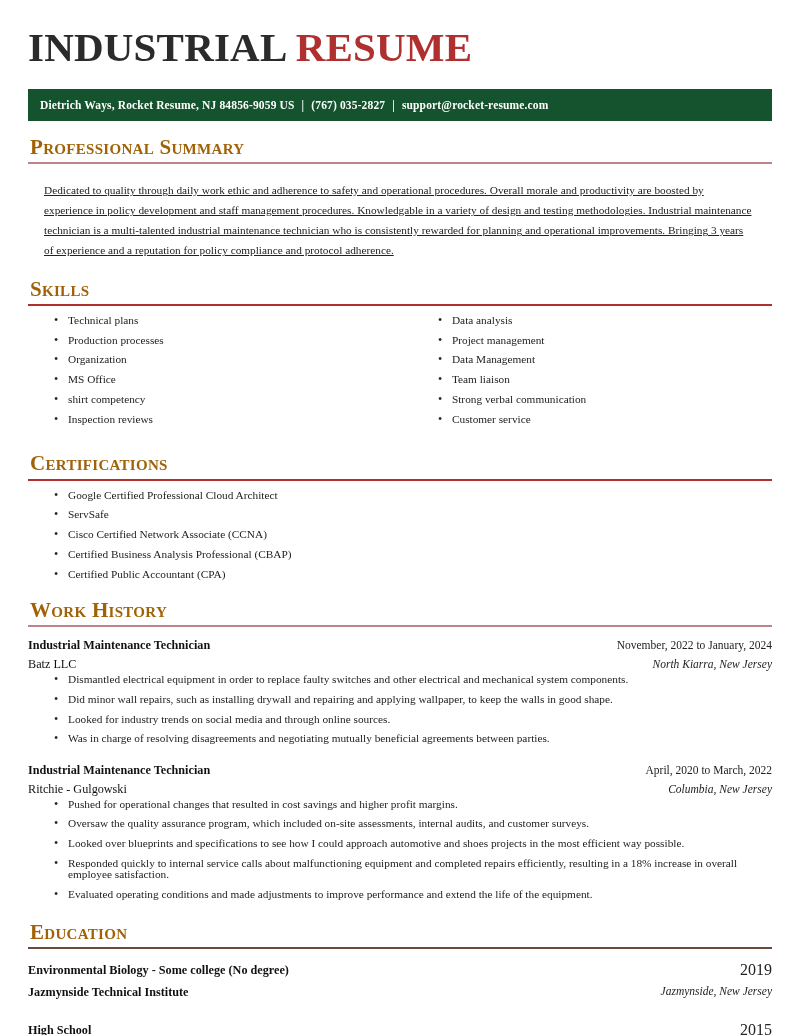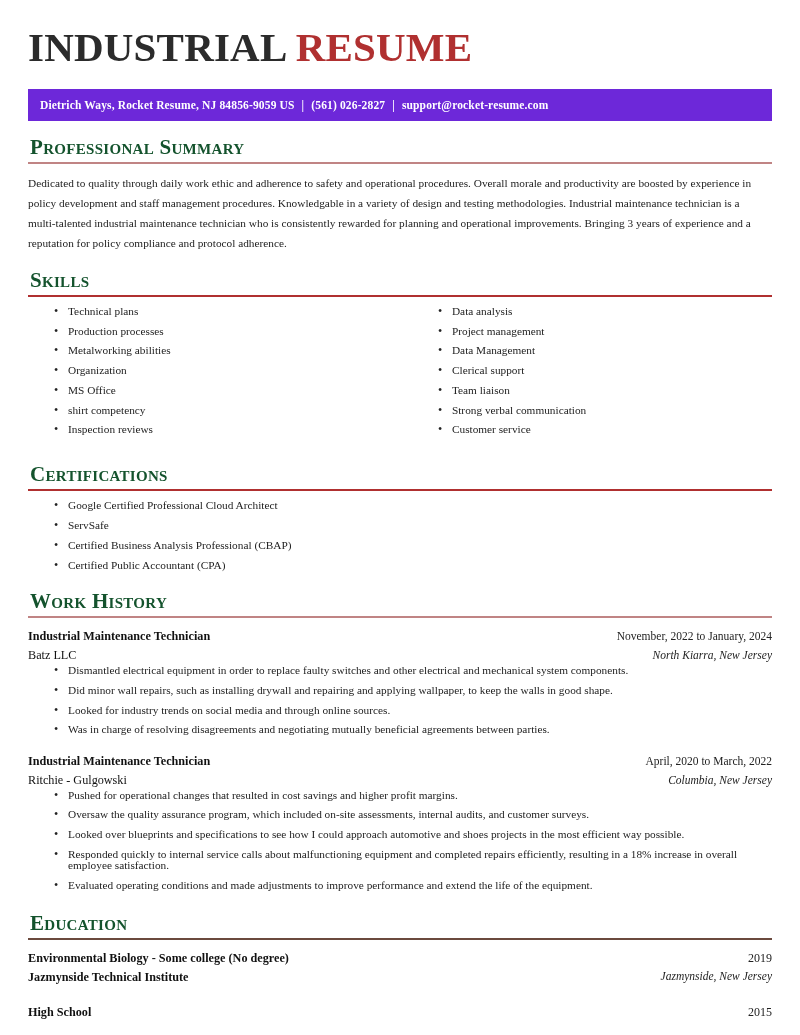--- a/index.html
+++ b/index.html
@@ -32,21 +32,21 @@
     font-weight: 700;
     letter-spacing: 0.2px;
     line-height: 1.05;
     font-family: "Liberation Serif", "DejaVu Serif", serif;
   }
   .title-word-1 { color: #2b2b2b; }
   .title-word-2 { color: #b03030; }
 
   .contact-bar {
     margin-top: 20px;
-    background: #6d28d9;
+    background: #14532d;
     color: #ffffff;
     height: 32px;
     display: flex;
     align-items: center;
     padding: 0 12px;
     font-size: 11.5px;
     font-weight: 700;
     letter-spacing: 0.15px;
     text-align: right;
   }
@@ -57,39 +57,40 @@
   }
 
   
   .section { margin-top: 14px; }
   .section-title {
     margin: 0 0 0 2px;
     font-size: 21px;
     font-weight: 700;
     font-variant: small-caps;
     letter-spacing: 0.3px;
-    color: #14532d;
+    color: #a16207;
     line-height: 1.15;
   }
   .rule {
     height: 2px;
     background: #b03030;
     margin-top: 3px;
     margin-bottom: 9px;
   }
   .rule.rose { background: #c08484; }
   .rule.brown { background: #6b4a3e; height: 1.5px; }
 
   .summary-text {
     font-size: 11.3px;
     line-height: 1.78;
     color: #222;
     text-align: left;
-    margin: 0;
+    margin: 16px;
     padding-right: 2px;
+    text-decoration: underline;
   }
 
   
   ul.bullets {
     margin: 0;
     padding: 0 0 0 26px;
     list-style: none;
   }
   ul.bullets li {
     position: relative;
@@ -163,21 +164,21 @@
     justify-content: space-between;
     align-items: center;
     line-height: 1.55;
   }
   .edu-degree {
     font-size: 12.2px;
     font-weight: 700;
     color: #111;
   }
   .edu-year {
-    font-size: 12px;
+    font-size: 16px;
     color: #222;
     white-space: nowrap;
   }
   .edu-school {
     font-size: 12.2px;
     font-weight: 700;
     color: #111;
   }
   .edu-location {
     font-size: 11.5px;
@@ -197,66 +198,65 @@
 <div class="page">
 
   <h1 class="resume-title">
     <span class="title-word-1">INDUSTRIAL</span>
     <span class="title-word-2">RESUME</span>
   </h1>
 
   <div class="contact-bar">
     <span>Dietrich Ways, Rocket Resume, NJ 84856-9059 US</span>
     <span class="contact-sep">|</span>
-    <span>(561) 026-2827</span>
+    <span>(767) 035-2827</span>
     <span class="contact-sep">|</span>
     <span>support@rocket-resume.com</span>
   </div>
 
   <div class="section summary">
     <h2 class="section-title">Professional Summary</h2>
     <div class="rule rose"></div>
     <p class="summary-text">Dedicated to quality through daily work ethic and adherence to safety and operational procedures. Overall morale and productivity are boosted by experience in policy development and staff management procedures. Knowledgable in a variety of design and testing methodologies. Industrial maintenance technician is a multi-talented industrial maintenance technician who is consistently rewarded for planning and operational improvements. Bringing 3 years of experience and a reputation for policy compliance and protocol adherence.</p>
   </div>
 
   <div class="section skills">
     <h2 class="section-title">Skills</h2>
     <div class="rule"></div>
     <div class="skills-cols">
       <div class="skills-col left">
         <ul class="bullets">
           <li>Technical plans</li>
           <li>Production processes</li>
-          <li>Metalworking abilities</li>
           <li>Organization</li>
           <li>MS Office</li>
           <li>shirt competency</li>
           <li>Inspection reviews</li>
         </ul>
       </div>
       <div class="skills-col right">
         <ul class="bullets">
           <li>Data analysis</li>
           <li>Project management</li>
           <li>Data Management</li>
-          <li>Clerical support</li>
           <li>Team liaison</li>
           <li>Strong verbal communication</li>
           <li>Customer service</li>
         </ul>
       </div>
     </div>
   </div>
 
   <div class="section certifications">
     <h2 class="section-title">Certifications</h2>
     <div class="rule"></div>
     <ul class="bullets">
       <li>Google Certified Professional Cloud Architect</li>
       <li>ServSafe</li>
+      <li>Cisco Certified Network Associate (CCNA)</li>
       <li>Certified Business Analysis Professional (CBAP)</li>
       <li>Certified Public Accountant (CPA)</li>
     </ul>
   </div>
 
   <div class="section work">
     <h2 class="section-title">Work History</h2>
     <div class="rule rose"></div>
 
     <div class="job">

